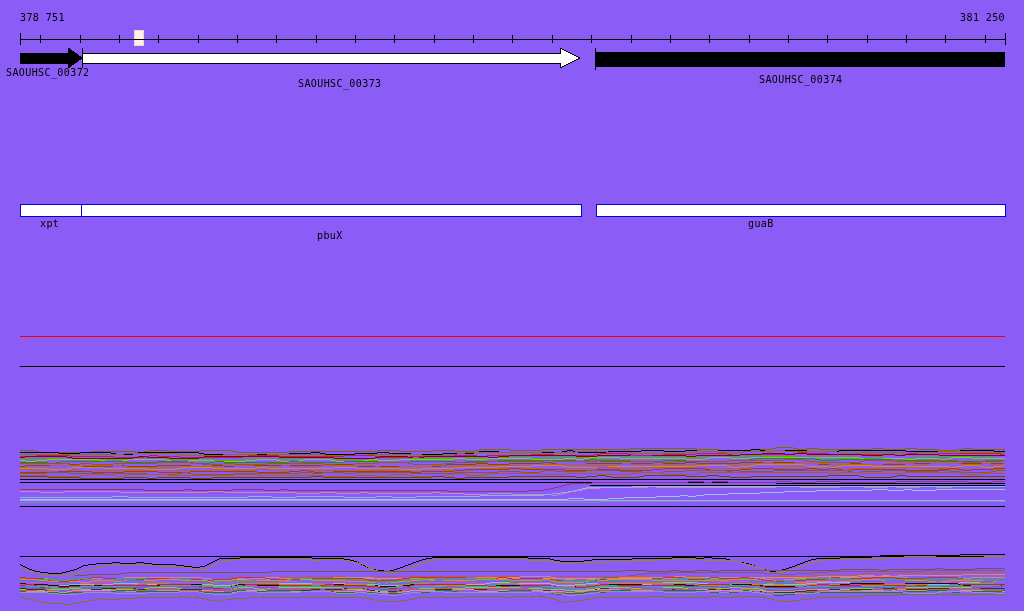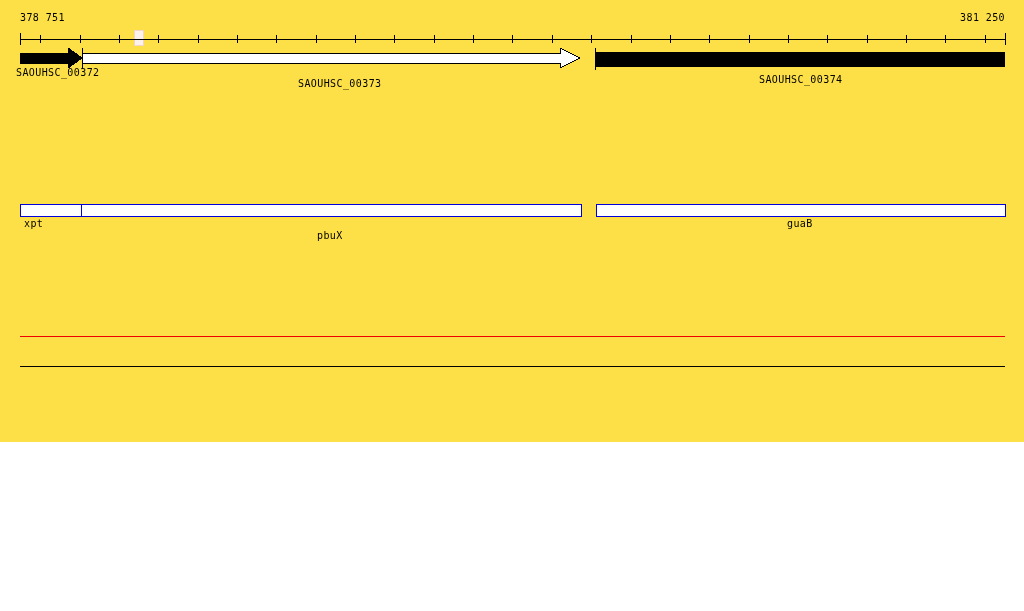--- a/index.html
+++ b/index.html
@@ -1,16 +1,16 @@
 <!DOCTYPE html>
 <html><head>
 <meta charset="utf-8">
 <style>
   html,body{margin:0;padding:0;background:#ffffff;}
-  #screen{position:relative;width:1024px;height:442px;background:#fde047;overflow:hidden;
+  #screen{position:relative;width:1024px;height:611px;background:#8b5cf6;overflow:hidden;
           font-family:"DejaVu Sans Mono",monospace;}
   .lbl{position:absolute;font-size:10px;line-height:10px;color:#000;white-space:pre;letter-spacing:0.4px;}
   .lbl.right{text-align:left;}
   #canvas{position:absolute;left:0;top:0;}
 </style>
 </head>
 <body>
 
 <div id="screen">
 
@@ -113,20 +113,20 @@
         <polyline points="20,590.5 31,590.5 42,591.5 53,590.5 64,593.5 75,591.5 86,590.5 97,590.5 108,590.5 119,588.5 130,588.5 141,590.5 152,589.5 163,589.5 174,589.5 185,590.5 196,590.5 207,591.5 218,591.5 229,590.5 240,588.5 251,590.5 262,590.5 273,588.5 284,588.5 295,588.5 306,588.5 317,588.5 328,590.5 339,590.5 350,588.5 361,588.5 372,591.5 383,592.5 394,592.5 405,590.5 416,588.5 427,590.5 438,588.5 449,588.5 460,590.5 471,588.5 482,588.5 493,588.5 504,588.5 515,588.5 526,588.5 537,590.5 548,591.5 559,592.5 570,593.5 581,592.5 592,591.5 603,590.5 614,590.5 625,589.5 636,589.5 647,588.5 658,588.5 669,588.5 680,589.5 691,589.5 702,589.5 713,588.5 724,590.5 735,590.5 746,589.5 757,589.5 768,592.5 779,593.5 790,593.5 801,592.5 812,591.5 823,590.5 834,590.5 845,590.5 856,590.5 867,590.5 878,589.5 889,589.5 900,588.5 911,588.5 922,588.5 933,589.5 944,589.5 955,588.5 966,588.5 977,588.5 988,590.5 999,590.5 1005,590.5" stroke="#bb6633" stroke-width="1"></polyline>
         <polyline points="20,591.5 31,591.5 42,591.5 53,591.5 64,592.5 75,590.5 86,590.5 97,590.5 108,590.5 119,590.5 130,591.5 141,591.5 152,591.5 163,590.5 174,590.5 185,591.5 196,591.5 207,590.5 218,591.5 229,592.5 240,591.5 251,590.5 262,590.5 273,590.5 284,590.5 295,591.5 306,591.5 317,591.5 328,591.5 339,591.5 350,591.5 361,590.5 372,591.5 383,592.5 394,593.5 405,591.5 416,590.5 427,590.5 438,590.5 449,590.5 460,589.5 471,589.5 482,591.5 493,591.5 504,590.5 515,590.5 526,590.5 537,590.5 548,591.5 559,591.5 570,592.5 581,591.5 592,590.5 603,589.5 614,589.5 625,590.5 636,590.5 647,590.5 658,591.5 669,590.5 680,590.5 691,590.5 702,589.5 713,590.5 724,590.5 735,590.5 746,590.5 757,590.5 768,591.5 779,591.5 790,591.5 801,590.5 812,589.5 823,589.5 834,590.5 845,591.5 856,591.5 867,590.5 878,590.5 889,591.5 900,589.5 911,590.5 922,590.5 933,590.5 944,591.5 955,591.5 966,590.5 977,590.5 988,591.5 999,591.5 1005,591.5" stroke="#dd88aa" stroke-width="1"></polyline>
         <polyline points="20,591.5 31,592.5 42,592.5 53,592.5 64,593.5 75,592.5 86,592.5 97,592.5 108,592.5 119,590.5 130,590.5 141,591.5 152,591.5 163,591.5 174,591.5 185,591.5 196,591.5 207,592.5 218,592.5 229,592.5 240,590.5 251,591.5 262,591.5 273,590.5 284,590.5 295,590.5 306,591.5 317,591.5 328,591.5 339,592.5 350,592.5 361,592.5 372,592.5 383,594.5 394,593.5 405,593.5 416,592.5 427,592.5 438,590.5 449,590.5 460,592.5 471,592.5 482,592.5 493,592.5 504,591.5 515,590.5 526,590.5 537,591.5 548,592.5 559,594.5 570,593.5 581,593.5 592,591.5 603,592.5 614,590.5 625,590.5 636,591.5 647,591.5 658,591.5 669,590.5 680,590.5 691,590.5 702,590.5 713,592.5 724,592.5 735,592.5 746,590.5 757,592.5 768,594.5 779,595.5 790,594.5 801,593.5 812,592.5 823,592.5 834,592.5 845,592.5 856,592.5 867,592.5 878,592.5 889,592.5 900,592.5 911,591.5 922,591.5 933,590.5 944,590.5 955,592.5 966,591.5 977,591.5 988,591.5 999,591.5 1005,590.5" stroke="#227733" stroke-width="1"></polyline>
         <polyline points="20,592.5 31,592.5 42,592.5 53,593.5 64,594.5 75,594.5 86,592.5 97,592.5 108,592.5 119,593.5 130,593.5 141,593.5 152,592.5 163,592.5 174,592.5 185,591.5 196,591.5 207,593.5 218,594.5 229,594.5 240,591.5 251,591.5 262,592.5 273,592.5 284,592.5 295,592.5 306,591.5 317,591.5 328,591.5 339,593.5 350,593.5 361,592.5 372,593.5 383,594.5 394,595.5 405,593.5 416,592.5 427,591.5 438,591.5 449,592.5 460,592.5 471,592.5 482,592.5 493,592.5 504,592.5 515,592.5 526,592.5 537,591.5 548,592.5 559,593.5 570,595.5 581,594.5 592,593.5 603,591.5 614,591.5 625,591.5 636,591.5 647,591.5 658,591.5 669,592.5 680,592.5 691,592.5 702,591.5 713,591.5 724,592.5 735,591.5 746,591.5 757,592.5 768,594.5 779,593.5 790,593.5 801,593.5 812,593.5 823,591.5 834,591.5 845,591.5 856,591.5 867,591.5 878,591.5 889,591.5 900,591.5 911,593.5 922,593.5 933,593.5 944,591.5 955,591.5 966,591.5 977,592.5 988,592.5 999,593.5 1005,593.5" stroke="#8899bb" stroke-width="1"></polyline>
       </g>
     </svg>
 
   <div class="lbl" style="left:20px;top:13px">378 751</div>
   <div class="lbl right" style="right:19px;top:13px">381 250</div>
 
-  <div class="lbl" style="left:16px;top:68px">SAOUHSC_00372</div>
+  <div class="lbl" style="left:6px;top:68px">SAOUHSC_00372</div>
   <div class="lbl" style="left:298px;top:79px">SAOUHSC_00373</div>
   <div class="lbl" style="left:759px;top:75px">SAOUHSC_00374</div>
 
-  <div class="lbl" style="left:24px;top:219px">xpt</div>
+  <div class="lbl" style="left:40px;top:219px">xpt</div>
   <div class="lbl" style="left:317px;top:231px">pbuX</div>
-  <div class="lbl" style="left:787px;top:219px">guaB</div>
+  <div class="lbl" style="left:748px;top:219px">guaB</div>
 </div>
 
 </body></html>

